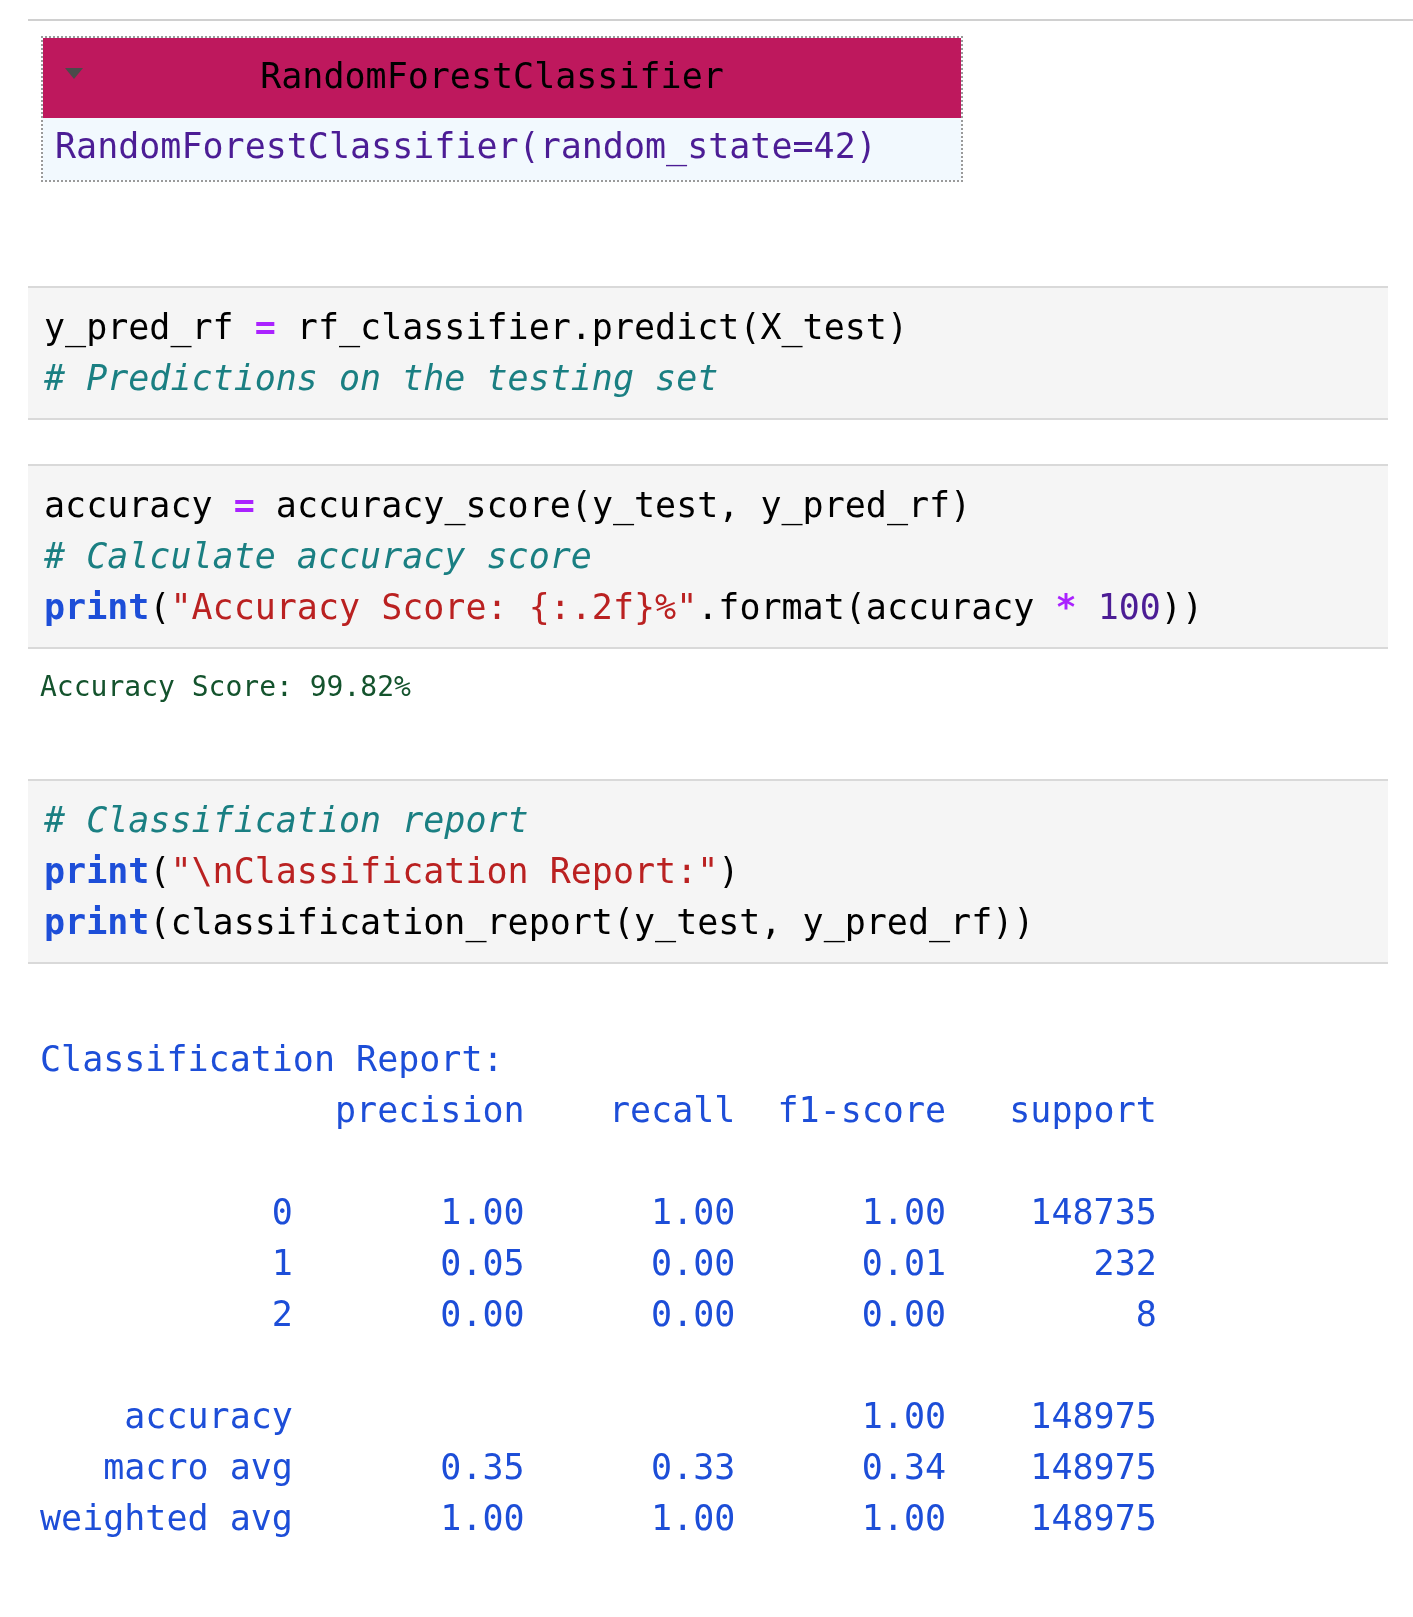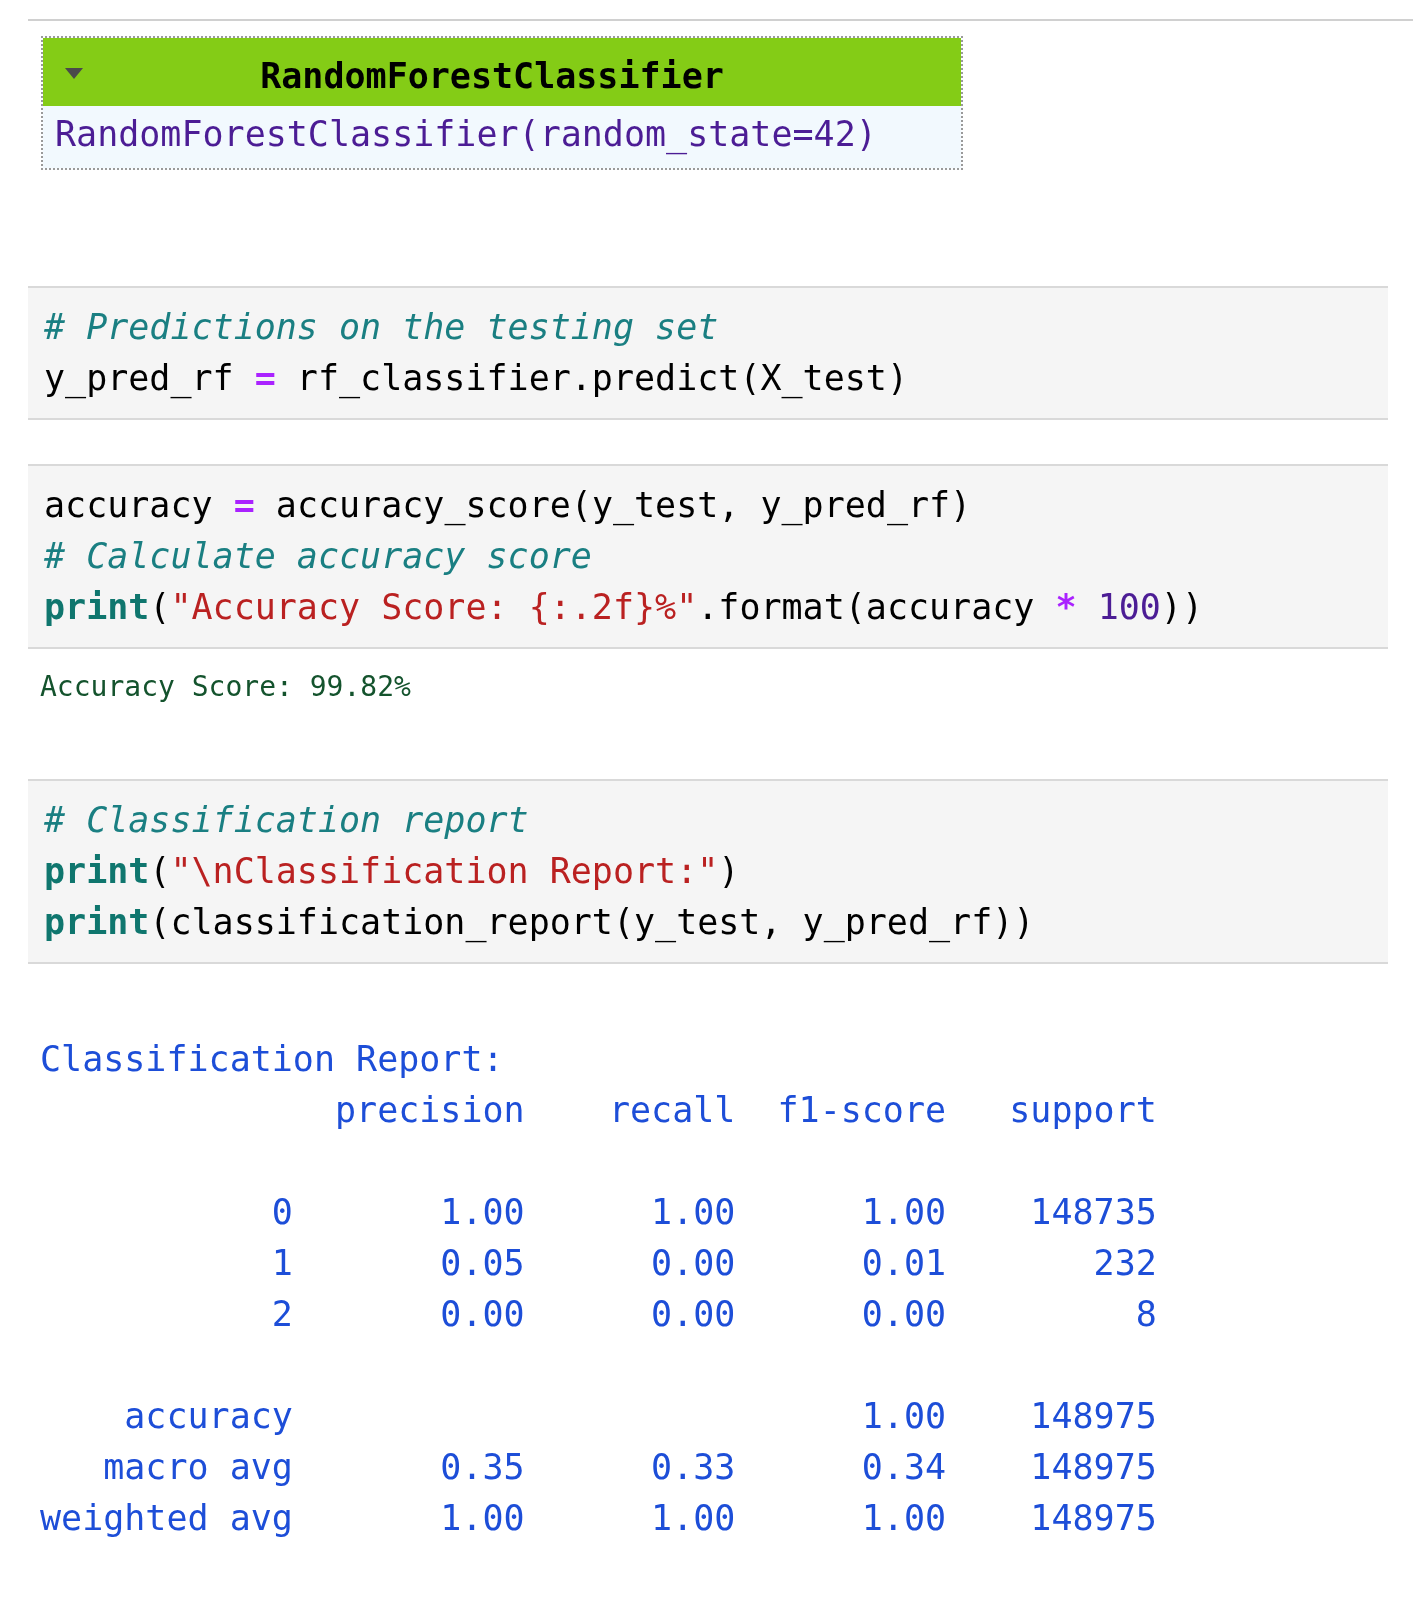--- a/index.html
+++ b/index.html
@@ -37,24 +37,23 @@
   .estimator-box {
     position: absolute;
     left: 41px;
     top: 36px;
     width: 922px;
     border: 2px dotted #9a9a9a;
     background: #fbfdff;
     box-sizing: border-box;
   }
   .estimator-header {
-    background: #84cc16;
-    height: 68px;
+    background: #be185d;
+    height: 80px;
     position: relative;
-    font-weight: bold;
   }
   .estimator-toggle {
     position: absolute;
     left: 22px;
     top: 30px;
     width: 0;
     height: 0;
     border-left: 9px solid transparent;
     border-right: 9px solid transparent;
     border-top: 11px solid #4a4a4a;
@@ -95,21 +94,21 @@
   .code-line {
     font-family: "DejaVu Sans Mono", monospace;
     font-size: 35px;
     line-height: 51px;
     white-space: pre;
     color: #000000;
   }
   .tok-comment { color: #1a7f82; font-style: italic; }
   .tok-op      { color: #aa22ff; font-weight: bold; }
   .tok-str     { color: #ba2121; }
-  .tok-fn      { color: #0f766e; font-weight: bold; }
+  .tok-fn      { color: #1d4ed8; font-weight: bold; }
   .tok-num     { color: #4c1d95; }
 
   
   .output-text {
     position: absolute;
     left: 40px;
     font-family: "DejaVu Sans Mono", monospace;
     font-size: 28px;
     line-height: 51px;
     white-space: pre;
@@ -137,22 +136,22 @@
 
   <div class="estimator-box">
     <div class="estimator-header">
       <span class="estimator-toggle"></span>
       <div class="estimator-title">RandomForestClassifier</div>
     </div>
     <div class="estimator-repr">RandomForestClassifier(random_state=42)</div>
   </div>
 
   <div class="code-cell" id="cell-0" style="top:286px;">
+      <div class="code-line"><span>y_pred_rf </span><span class="tok-op">=</span><span> rf_classifier.predict(X_test)</span></div>
       <div class="code-line"><span class="tok-comment"># Predictions on the testing set</span></div>
-      <div class="code-line"><span>y_pred_rf </span><span class="tok-op">=</span><span> rf_classifier.predict(X_test)</span></div>
     </div>
 
   <div class="code-cell" id="cell-1" style="top:464px;">
       <div class="code-line"><span>accuracy </span><span class="tok-op">=</span><span> accuracy_score(y_test, y_pred_rf)</span></div>
       <div class="code-line"><span class="tok-comment"># Calculate accuracy score</span></div>
       <div class="code-line"><span class="tok-fn">print</span><span>(</span><span class="tok-str">"Accuracy Score: {:.2f}%"</span><span>.format(accuracy </span><span class="tok-op">*</span><span> </span><span class="tok-num">100</span><span>))</span></div>
     </div>
 
   <div class="output-text" style="top:661px;">Accuracy Score: 99.82%</div>
 

